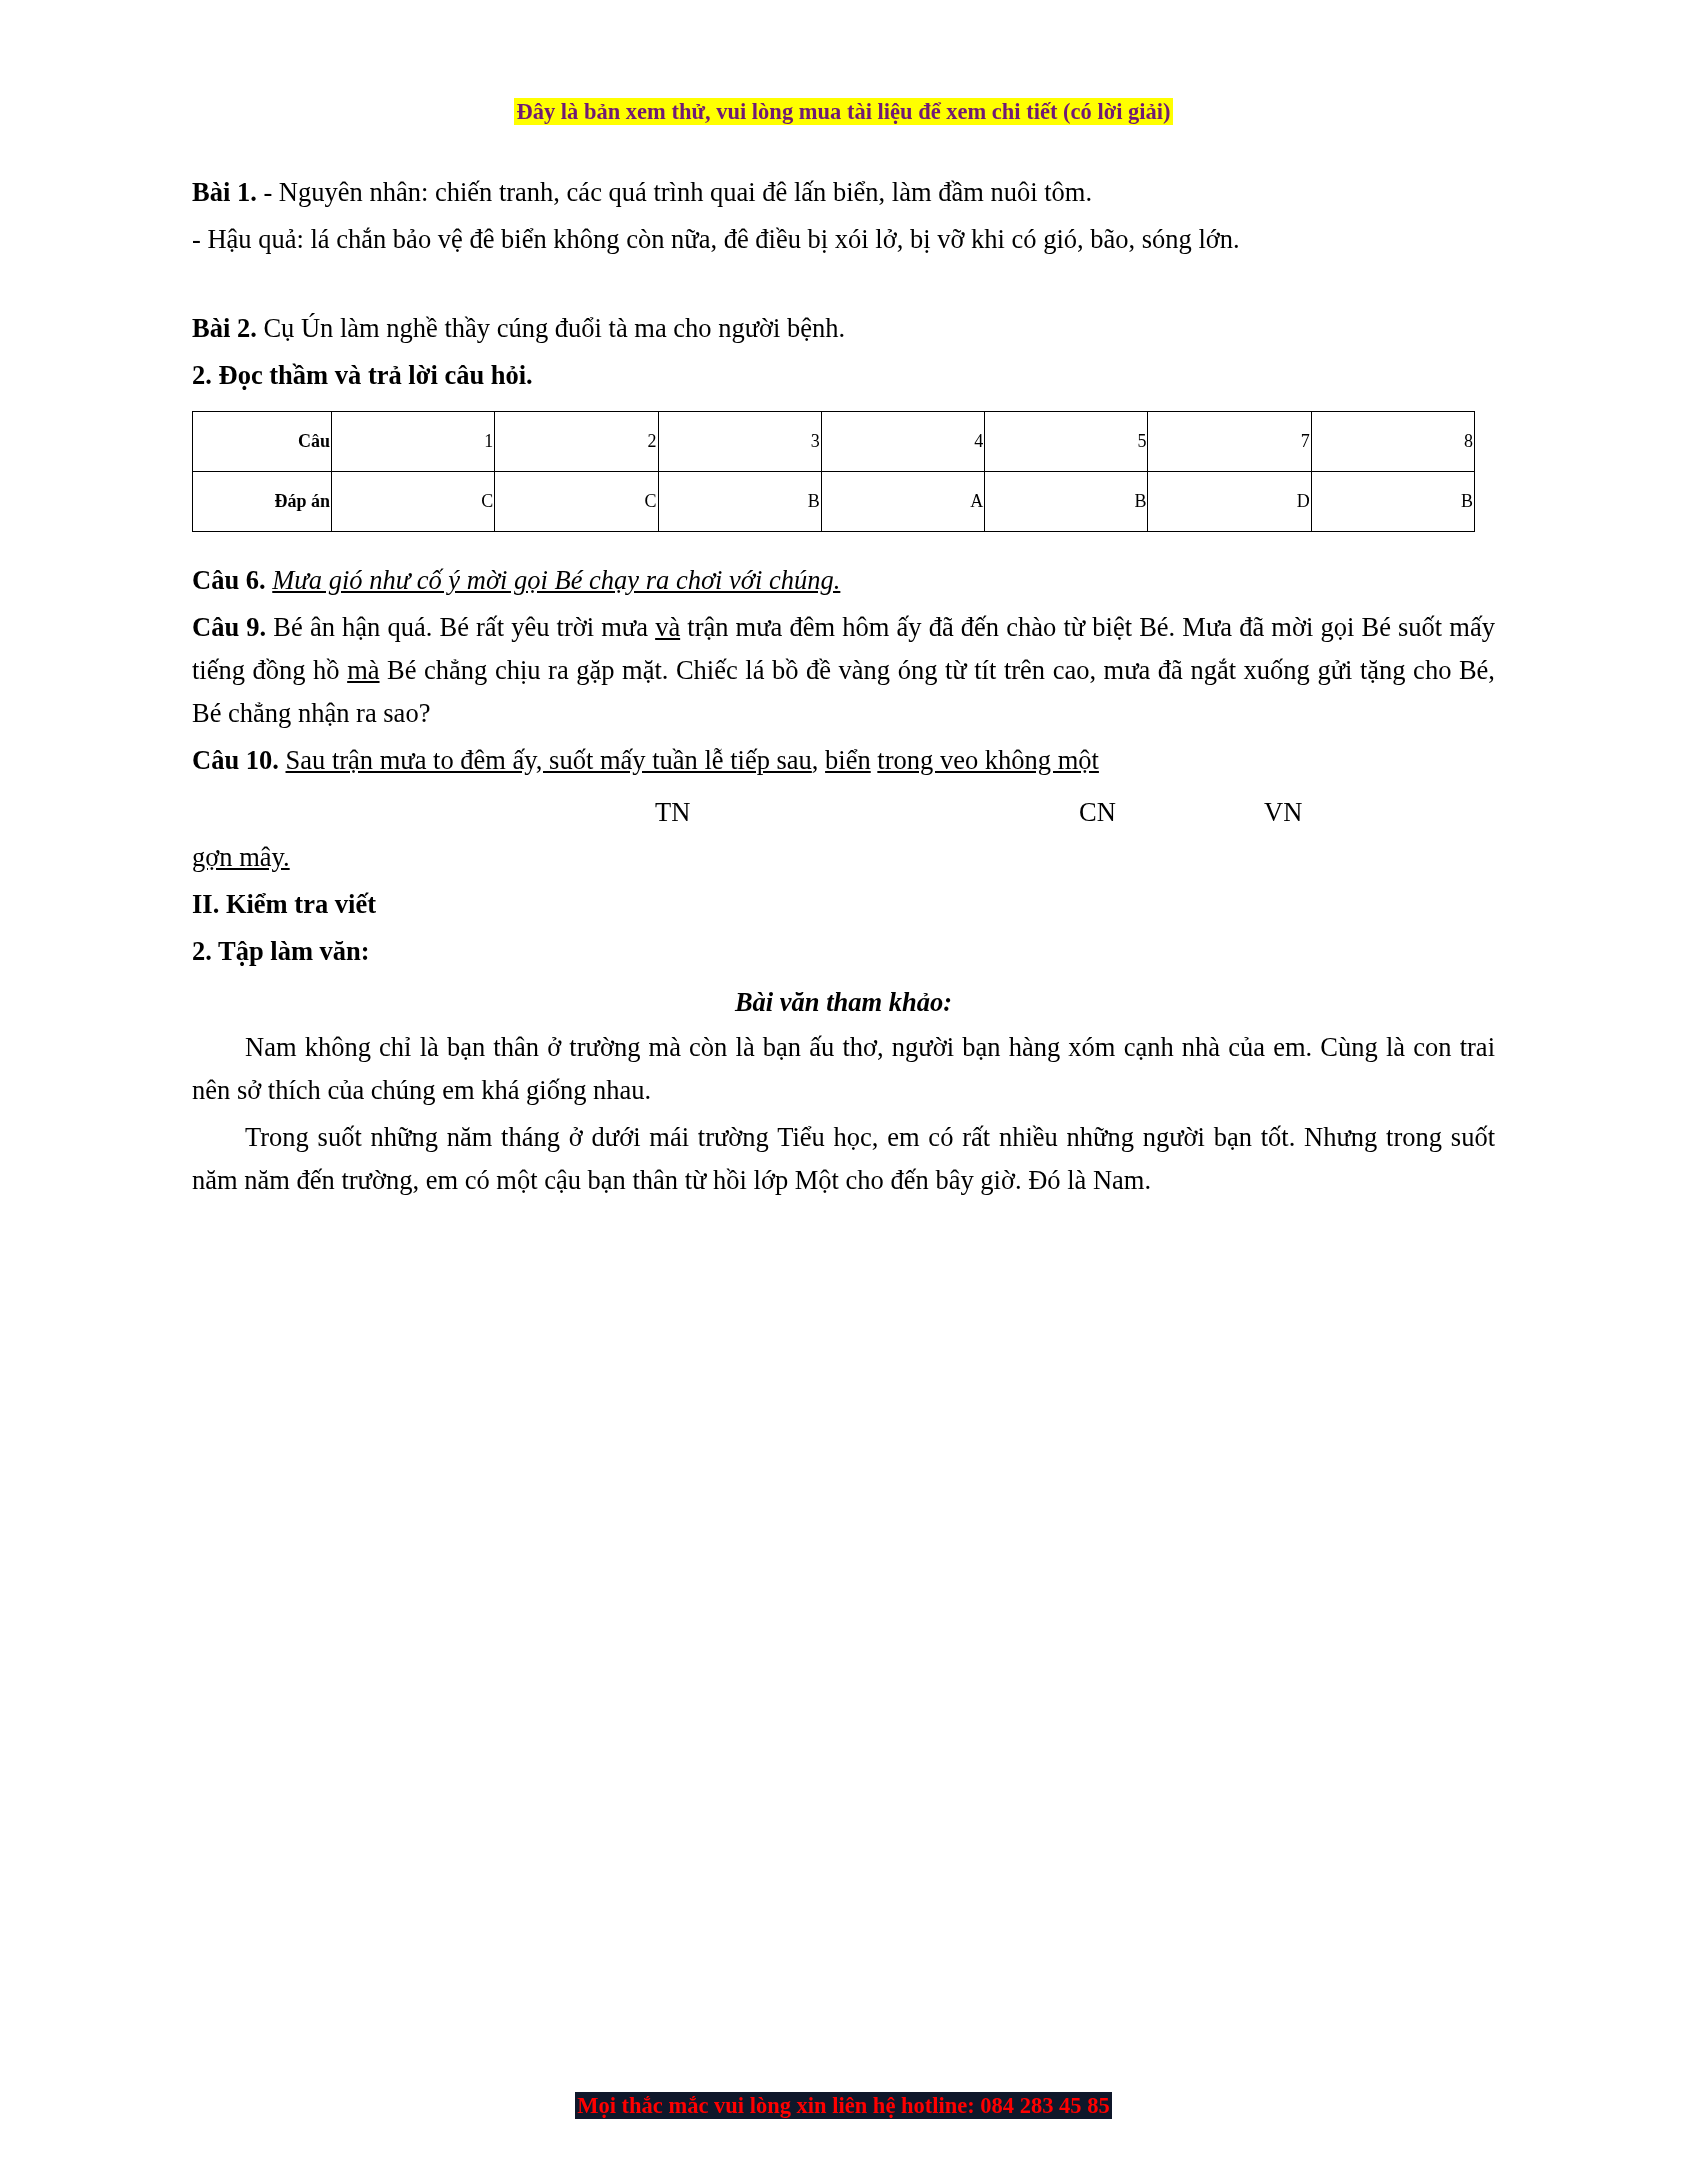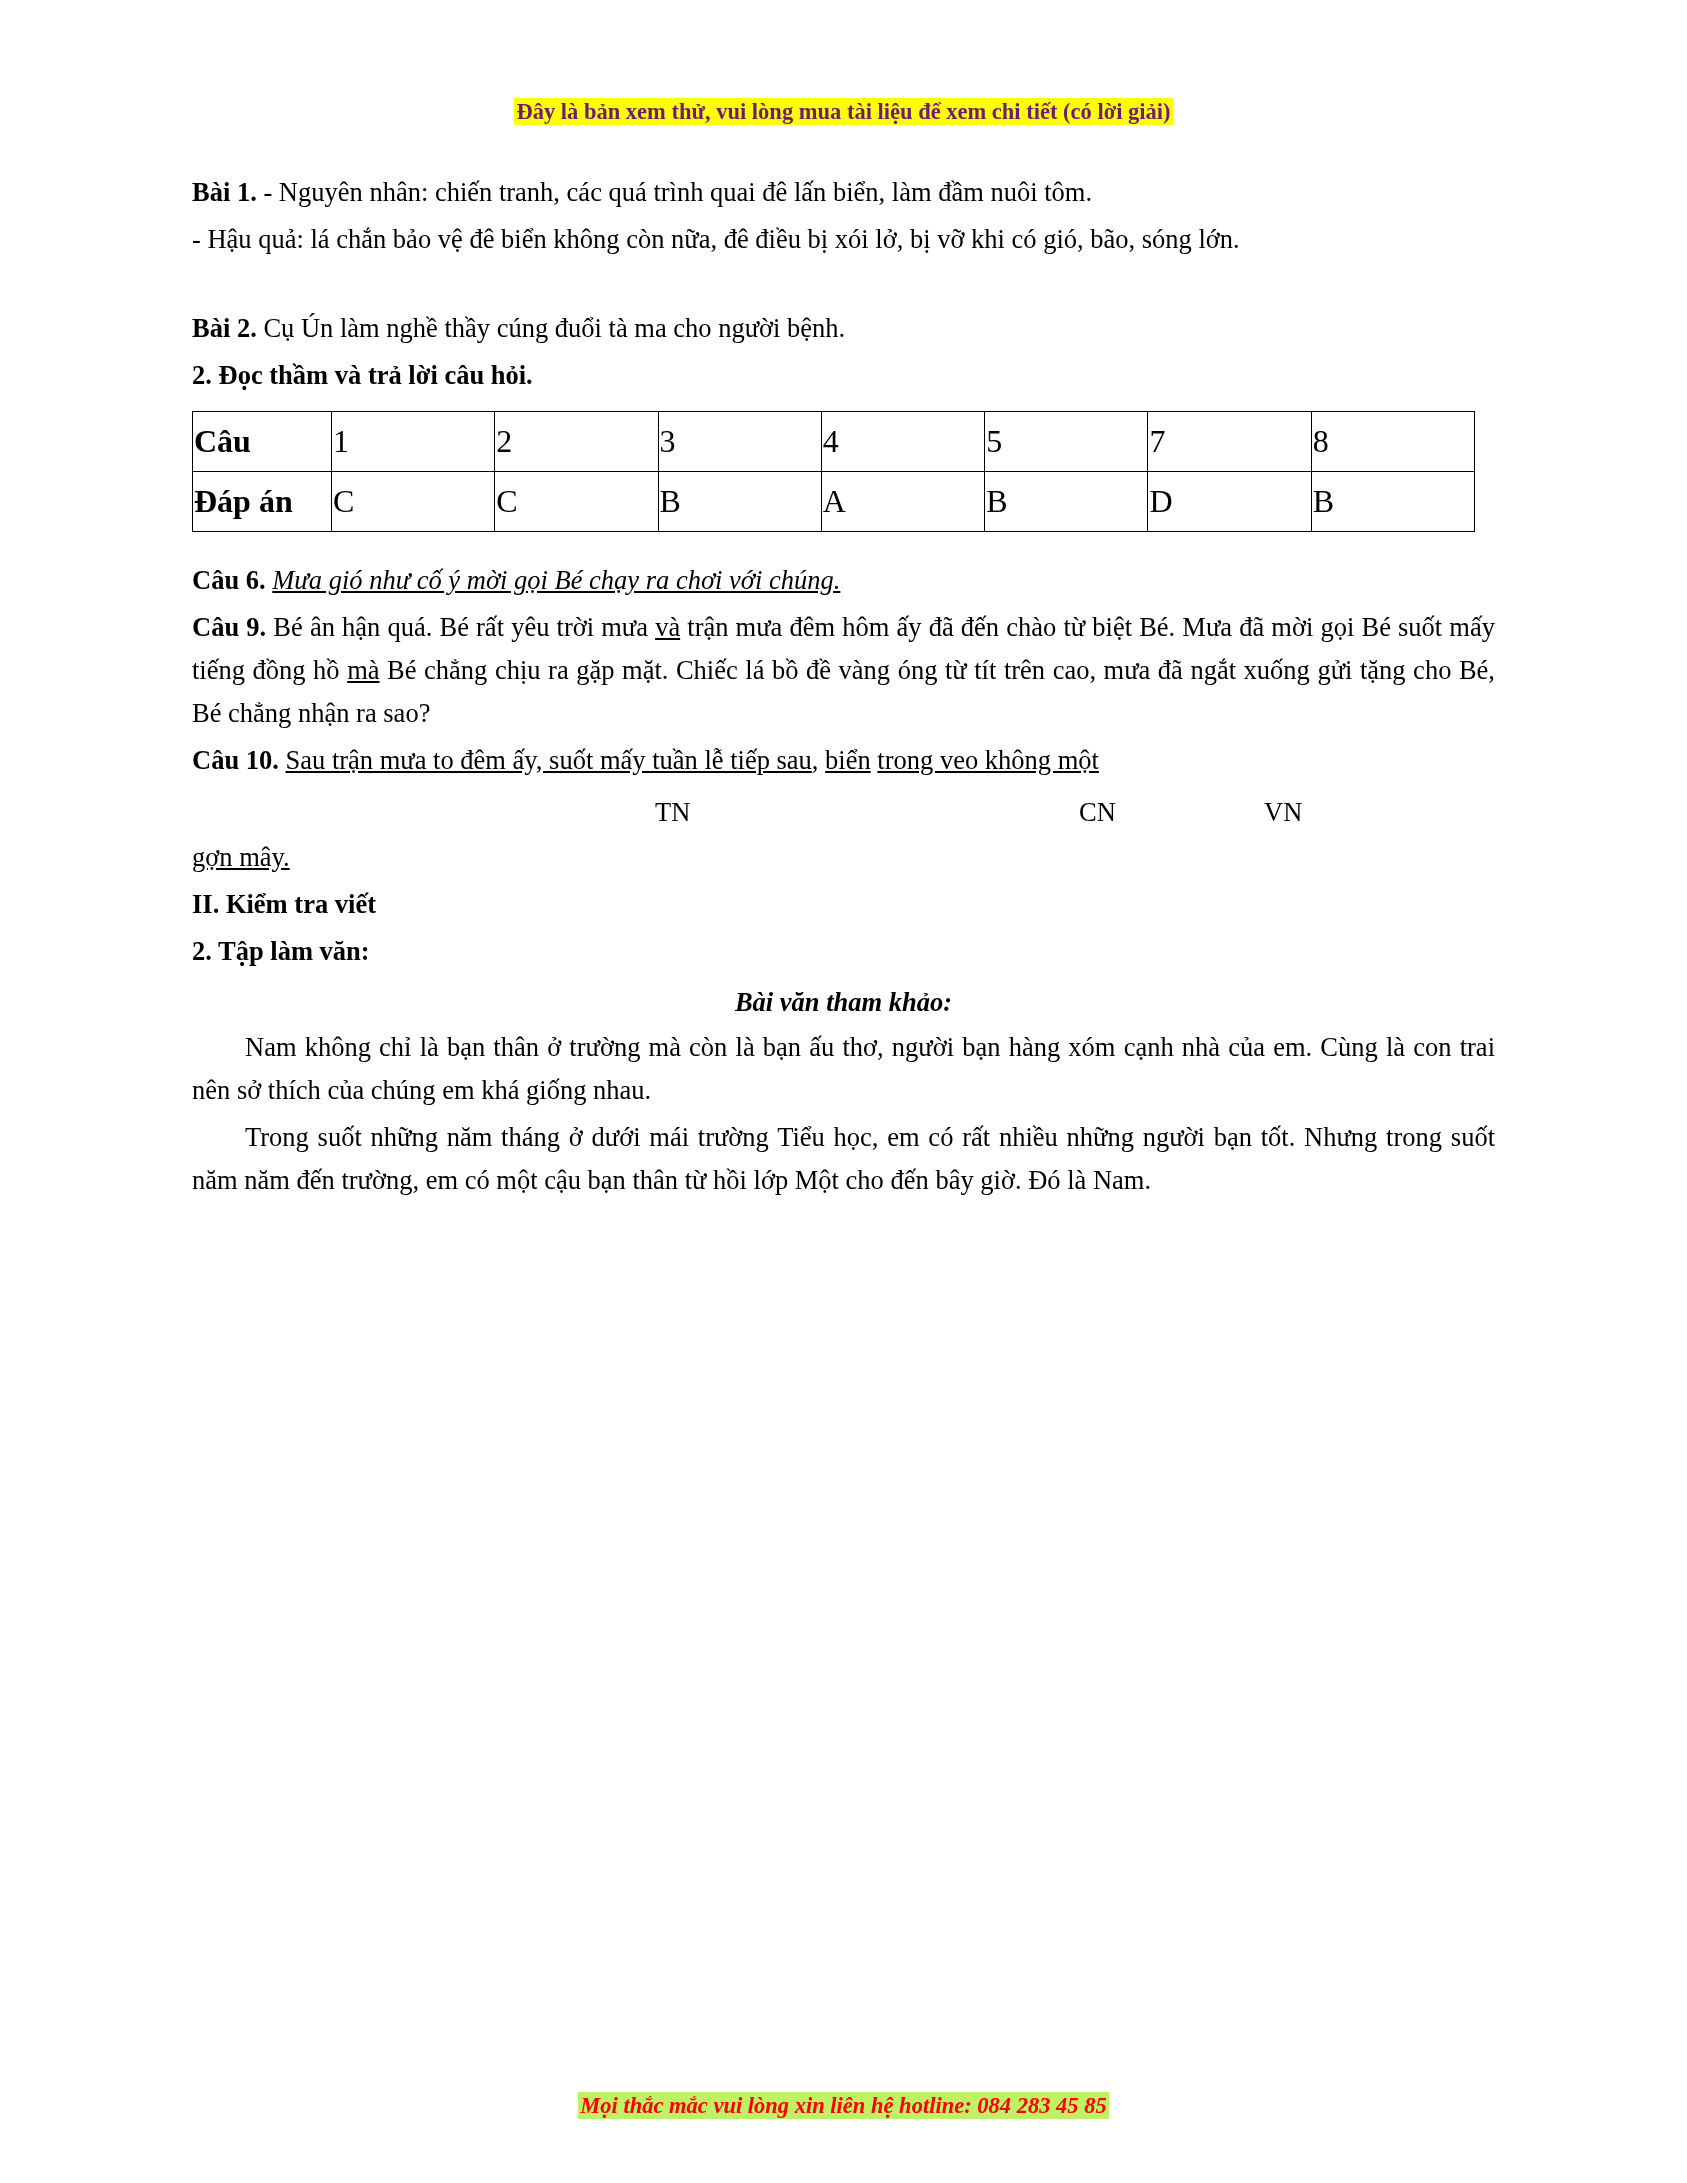--- a/index.html
+++ b/index.html
@@ -51,23 +51,23 @@
   .spacer-md { height: 20px; }
   table.answers {
     border-collapse: collapse;
     width: 1283px;
     margin: 14.6px 0 6.6px 0;
     table-layout: fixed;
   }
   table.answers td {
     border: 1.3px solid #000000;
     height: 57px;
-    text-align: left;
+    text-align: right;
     vertical-align: middle;
-    font-size: 32px;
+    font-size: 18px;
     margin-left: 30px;
   }
   table.answers td.head {
     font-weight: bold;
     width: 136px;
   }
   .center-line {
     font-size: 26.5px;
     line-height: 1.6;
     margin: 9.3px 0 4px 0;
@@ -91,24 +91,23 @@
   .footer {
     position: absolute;
     left: 0;
     right: 0;
     bottom: 64px;
     text-align: center;
     font-weight: bold;
     font-size: 22.5px;
   }
   .footer .hl {
-    background: #bef264;
+    background: #0f172a;
     color: #ff0000;
     padding: 1.3px 2.6px;
-    font-style: italic;
   }
 </style>
 </head>
 <body>
 
 <div class="page">
 
   <div class="banner">
     <span class="hl">Đây là bản xem thử, vui lòng mua tài liệu để xem chi tiết (có lời giải)</span>
   </div>

